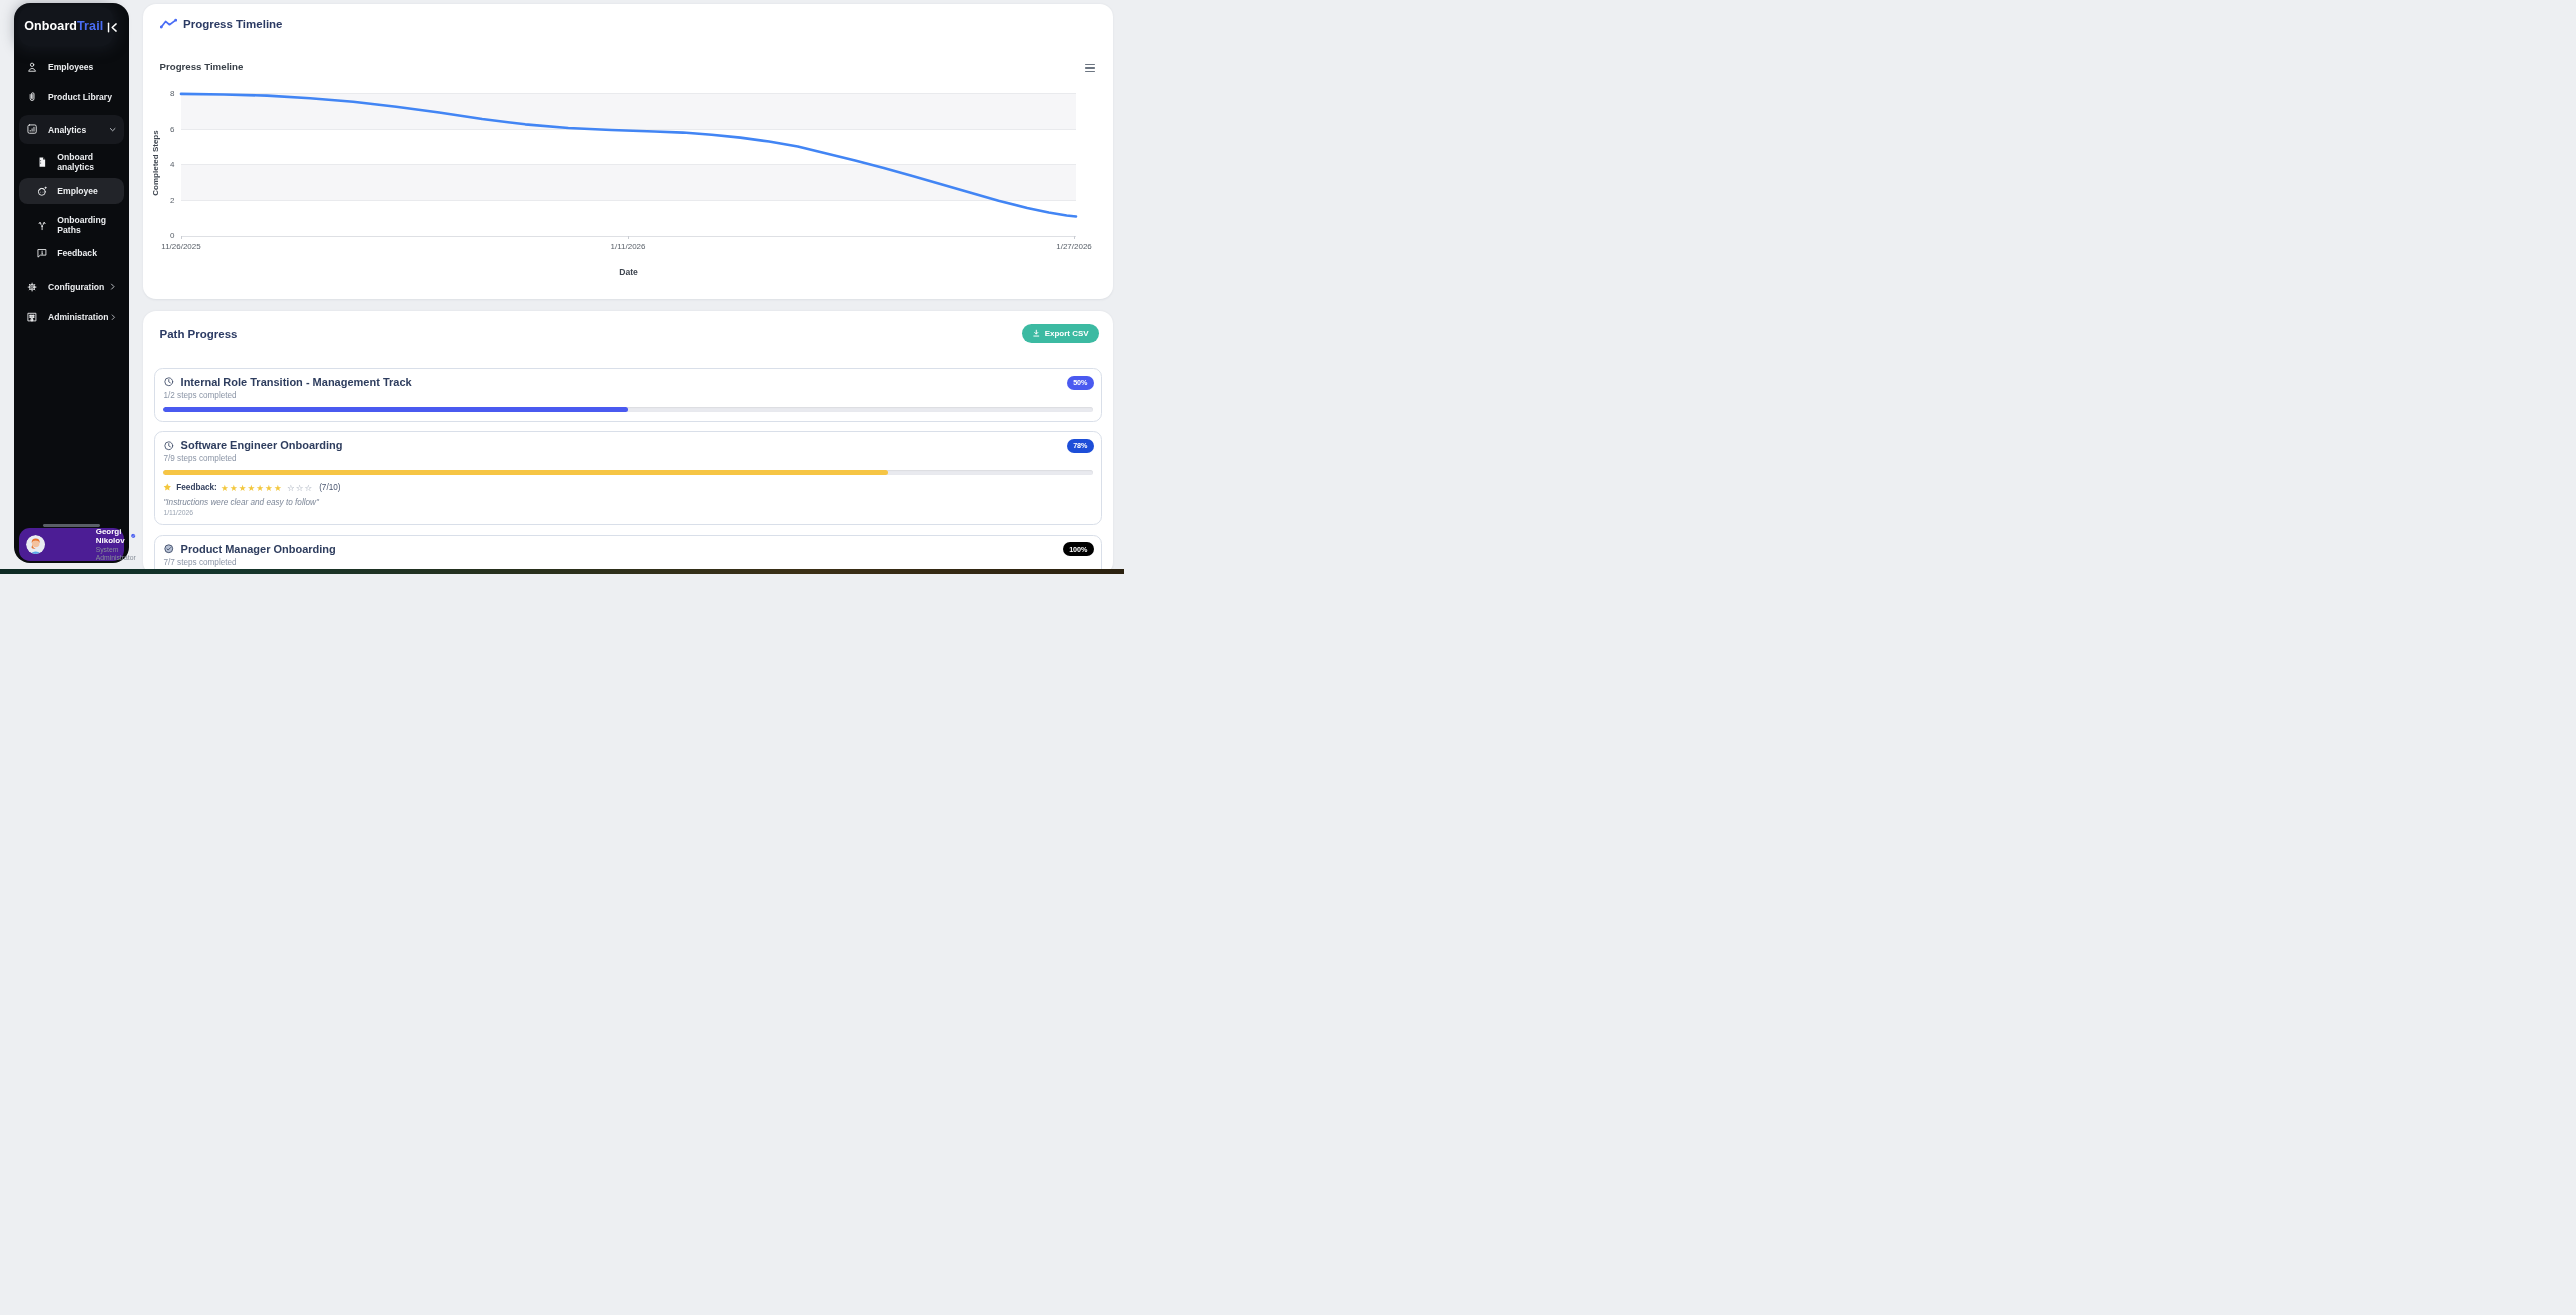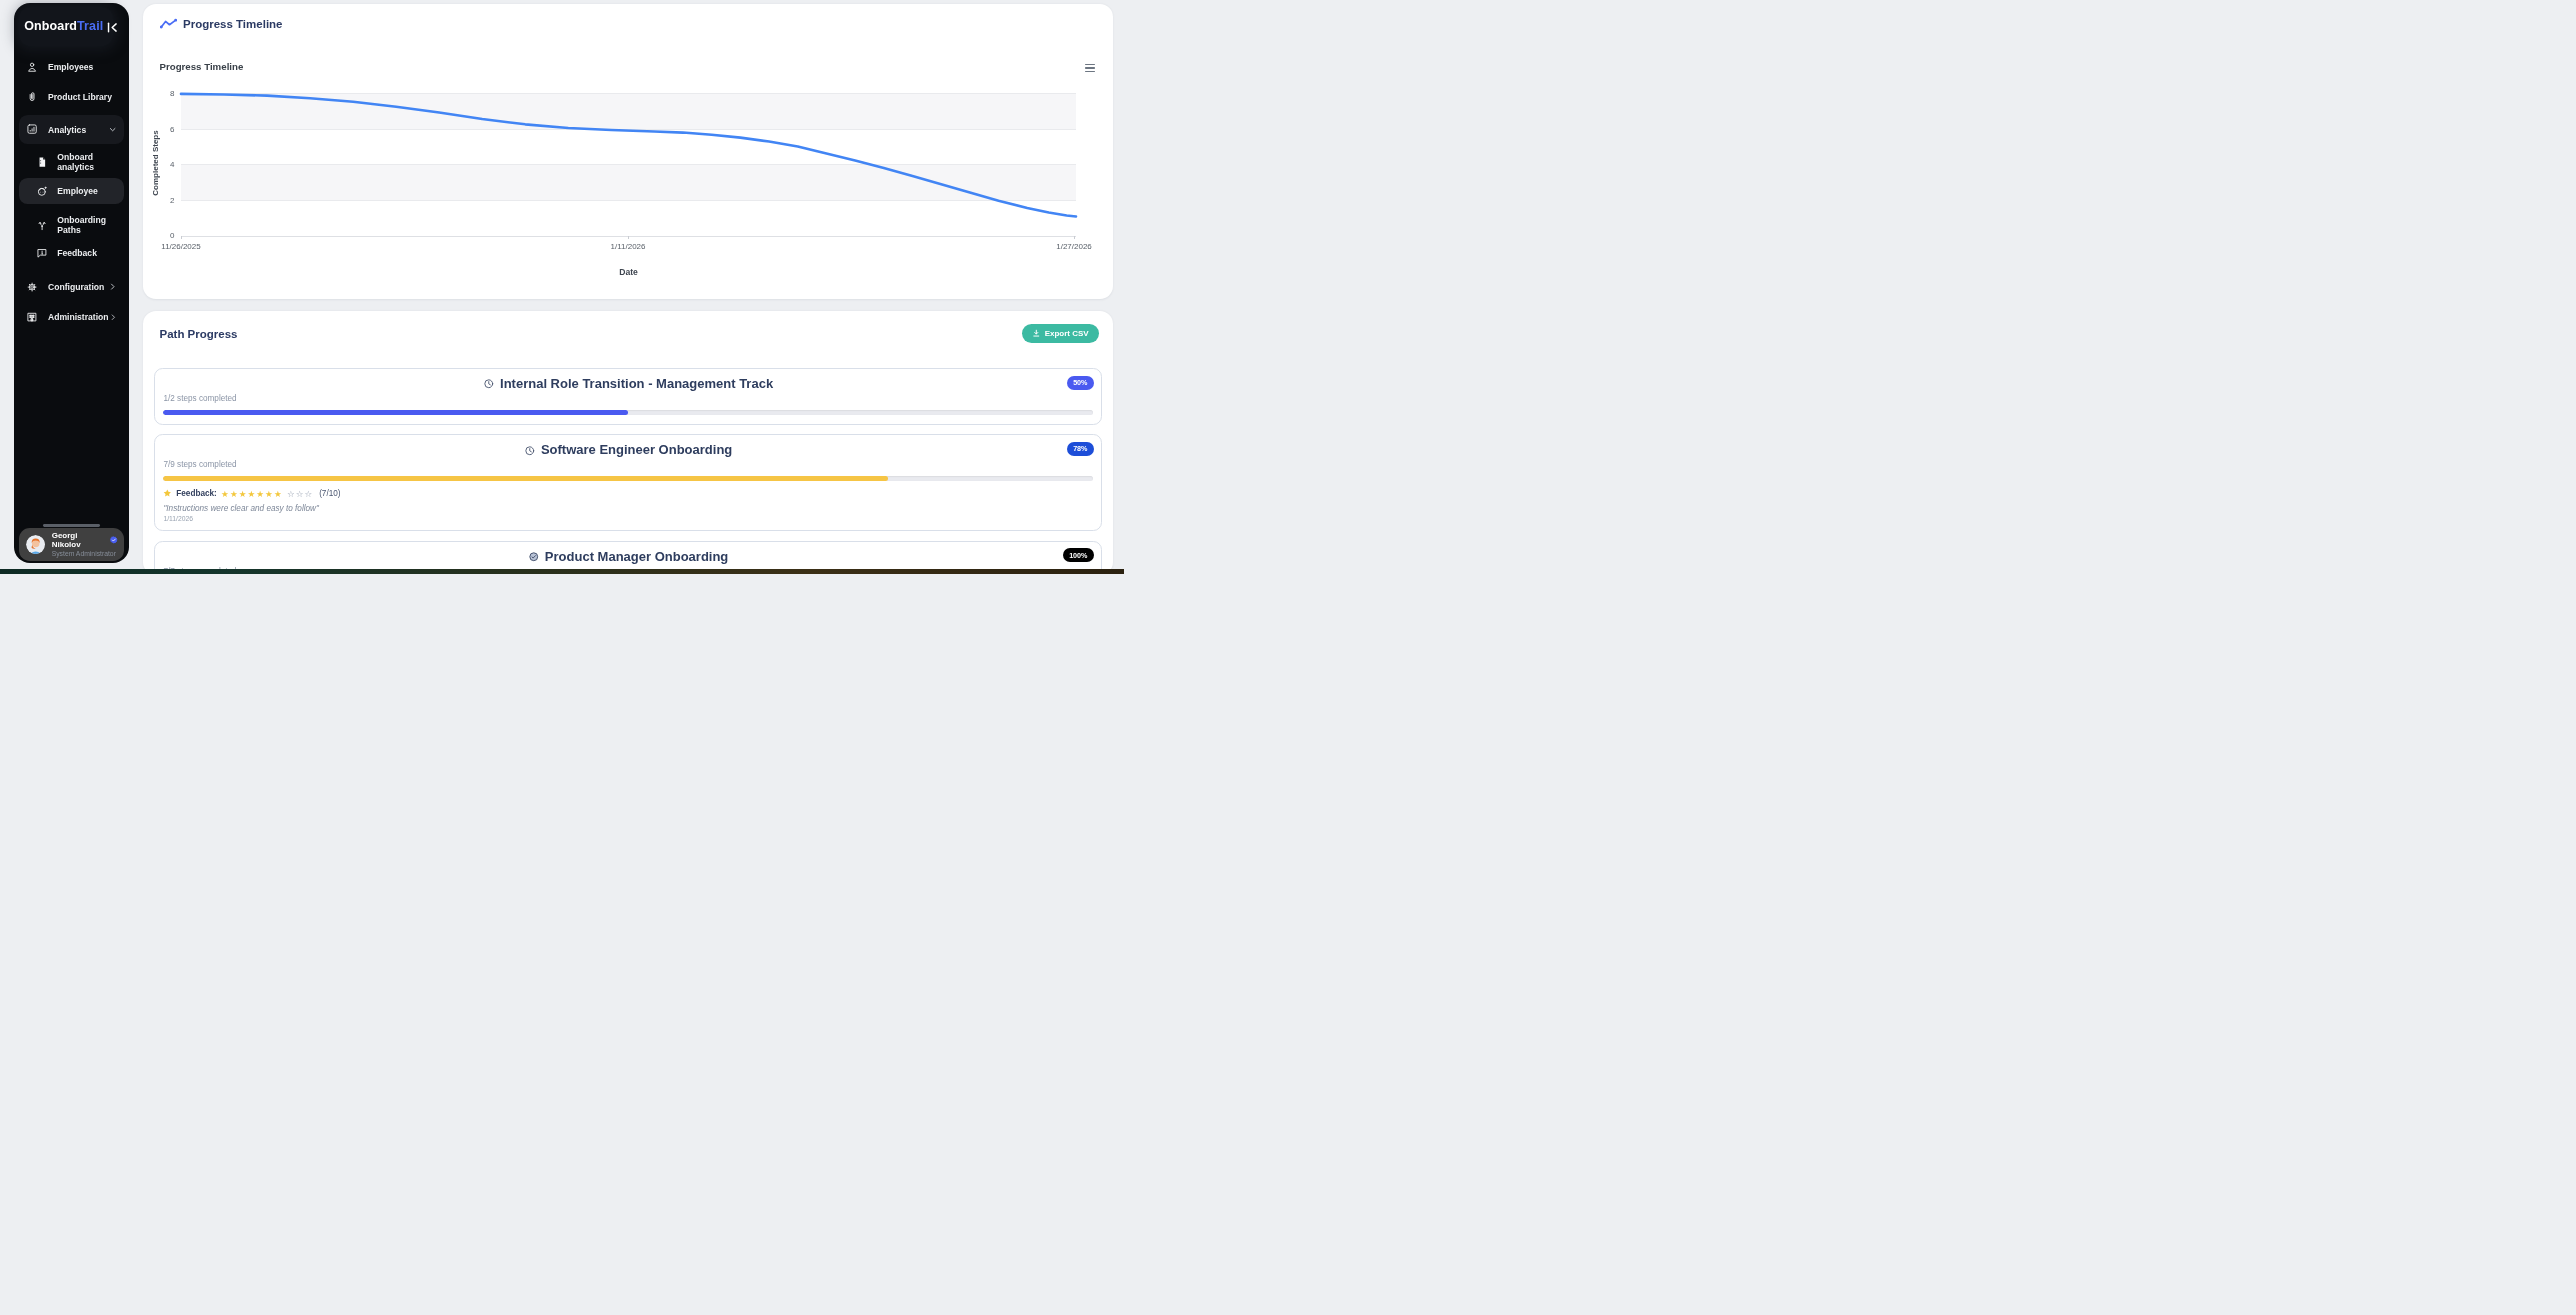--- a/index.html
+++ b/index.html
@@ -36,21 +36,21 @@
   .nav-item.active   { background:#17191e; height:29px; margin-bottom:6.5px; }
   .nav-item.selected { background:#222429; height:26px; margin-bottom:10px; }
   .nav-item .chev { margin-left:auto; margin-right:7.2px; width:9.3px; height:9.3px; color:#d7dadf; }
   .nav-gap { height:6.5px; }
   .scroll-thumb {
     position:absolute; left:29px; top:521px; width:57px; height:2.9px;
     background:#5a5f67; border-radius:1.4px; cursor:pointer;
   }
   .user-panel {
     position:absolute; left:5px; right:5px; top:525px; height:33px;
-    background:#404040; border-radius:10.8px; display:flex; align-items:center; padding:0 6.5px; cursor:pointer;
+    background:#4c1d95; border-radius:10.8px; display:flex; align-items:center; padding:0 6.5px; cursor:pointer;gap:44px;
   }
   .avatar { width:19.4px; height:19.4px; border-radius:50%; overflow:hidden; flex:0 0 19.4px; }
   .user-meta { margin-left:6.5px; line-height:1.15; }
   .user-name { font-size:8px; font-weight:800; color:#fff; display:flex; align-items:center; gap:2.9px; }
   .user-role { font-size:6.8px; color:#868d98; margin-top:1.4px; }
   .vbadge { width:8px; height:8px; }
   
   .card {
     position:absolute; left:143px; width:970px; background:#fff;
     border-radius:13px; box-shadow:0 0.7px 2.2px rgba(20,30,60,.07);
@@ -93,21 +93,21 @@
     margin-left:auto; display:flex; align-items:center; gap:4.3px;
     background:#3cbaa2; color:#fff; font-size:8px; font-weight:800;
     padding:5px 10px; border-radius:10px; border:none; cursor:pointer;
   }
   .export-btn svg { width:8.6px; height:8.6px; }
   .pcards { margin:25px 10.8px 0 10.8px; }
   .pcard {
     position:relative; border:1.1px solid #d9dfe9; border-radius:8.6px;
     padding:7.2px 8.6px 8.6px 8.6px; margin-bottom:9.3px; background:#fff;
   }
-  .pcard-title { display:flex; align-items:center; gap:5.7px; font-size:13px; font-weight:700; color:#2e3d5e;justify-content:center; }
+  .pcard-title { display:flex; align-items:center; gap:5.7px; font-size:11px; font-weight:700; color:#2e3d5e; }
   .pcard-title .ic { width:11.5px; height:11.5px; flex:0 0 11.5px; }
   .badge {
     position:absolute; right:7.2px; top:6.5px; color:#fff; font-size:7.2px; font-weight:800;
     padding:2.5px 6.5px; border-radius:7.2px;
   }
   .steps { font-size:8.2px; color:#8b95a6; margin-top:2.9px; }
   .track {
     height:5.7px; border-radius:2.9px; background:#e9eaef; margin-top:6.5px;
     box-shadow:inset 0 0.7px 1.4px rgba(0,0,0,.08); overflow:hidden;
   }

